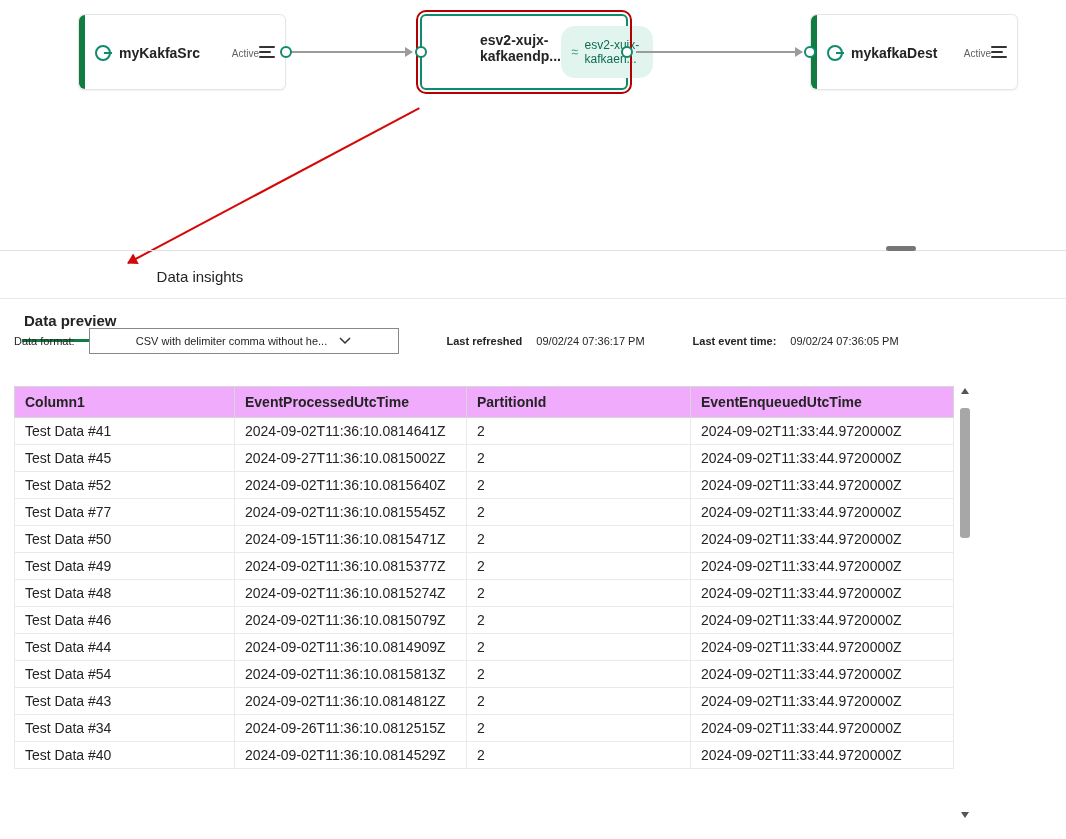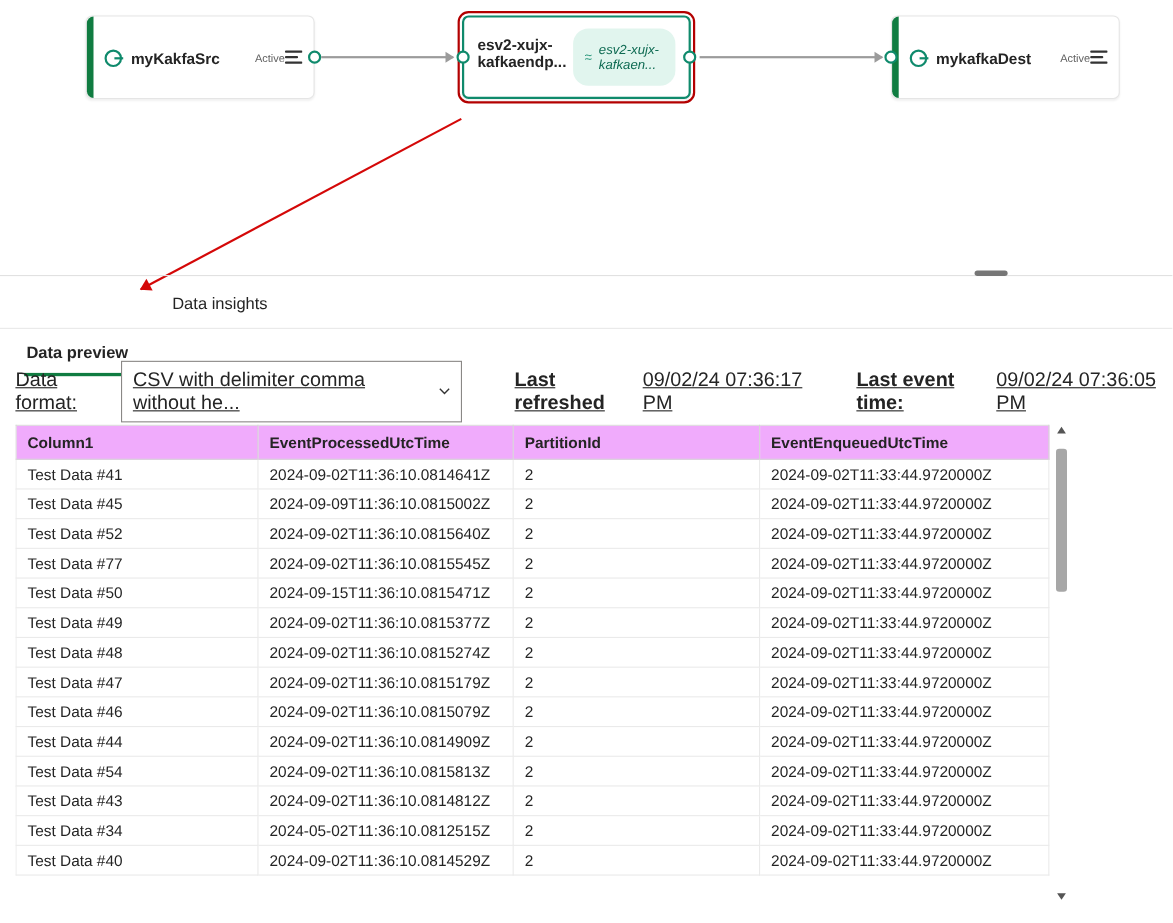--- a/index.html
+++ b/index.html
@@ -56,31 +56,30 @@
   }
   .node .port.right { right: -7px; top: 50%; transform: translateY(-50%); }
   .node .port.left { left: -7px; top: 50%; transform: translateY(-50%); }
 
   .node.middle {
     border: 2px solid #0f8a6c;
     outline: 2px solid #b30000;
     outline-offset: 2px;
   }
   .node.middle .body { padding: 10px 12px; }
-  .node.middle .title-row { font-size: 14px; font-weight: 700; margin-bottom: 8px; }
+  .node.middle .title-row { font-size: 14px; font-weight: 700; margin-bottom: 8px; margin-left: 46px; }
   .node.middle .pill {
     display: inline-flex;
     align-items: center;
     gap: 6px;
     background: #e1f5ee;
     color: #0f6b53;
     padding: 4px 10px;
     border-radius: 14px;
     font-size: 12px;
-    font-style: italic;
   }
 
   .icon-stream {
     width: 16px; height: 16px;
     border: 2px solid #0f8a6c;
     border-radius: 50%;
     position: relative;
     display: inline-block;
   }
   .icon-stream::after {
@@ -155,22 +154,21 @@
     border-bottom:1px solid #e8e8e8;
   }
 
   
   .toolbar {
     position: absolute;
     left: 14px; right: 14px; top: 328px;
     display: flex;
     align-items: center;
     gap: 14px;
-    font-size: 18px;
-    text-decoration: underline;
+    font-size: 11px;
   }
   .toolbar .select {
     display: inline-flex;
     align-items: center;
     justify-content: center;
     gap: 12px;
     border: 1px solid #8a8886;
     padding: 6px 10px;
     min-width: 310px;
     cursor: pointer;
@@ -335,21 +333,21 @@
     </thead>
     <tbody id="tbody">
         <tr>
           <td>Test Data #41</td>
           <td>2024-09-02T11:36:10.0814641Z</td>
           <td>2</td>
           <td>2024-09-02T11:33:44.9720000Z</td>
         </tr>
         <tr>
           <td>Test Data #45</td>
-          <td>2024-09-09T11:36:10.0815002Z</td>
+          <td>2024-09-27T11:36:10.0815002Z</td>
           <td>2</td>
           <td>2024-09-02T11:33:44.9720000Z</td>
         </tr>
         <tr>
           <td>Test Data #52</td>
           <td>2024-09-02T11:36:10.0815640Z</td>
           <td>2</td>
           <td>2024-09-02T11:33:44.9720000Z</td>
         </tr>
         <tr>
@@ -370,26 +368,20 @@
           <td>2</td>
           <td>2024-09-02T11:33:44.9720000Z</td>
         </tr>
         <tr>
           <td>Test Data #48</td>
           <td>2024-09-02T11:36:10.0815274Z</td>
           <td>2</td>
           <td>2024-09-02T11:33:44.9720000Z</td>
         </tr>
         <tr>
-          <td>Test Data #47</td>
-          <td>2024-09-02T11:36:10.0815179Z</td>
-          <td>2</td>
-          <td>2024-09-02T11:33:44.9720000Z</td>
-        </tr>
-        <tr>
           <td>Test Data #46</td>
           <td>2024-09-02T11:36:10.0815079Z</td>
           <td>2</td>
           <td>2024-09-02T11:33:44.9720000Z</td>
         </tr>
         <tr>
           <td>Test Data #44</td>
           <td>2024-09-02T11:36:10.0814909Z</td>
           <td>2</td>
           <td>2024-09-02T11:33:44.9720000Z</td>
@@ -401,21 +393,21 @@
           <td>2024-09-02T11:33:44.9720000Z</td>
         </tr>
         <tr>
           <td>Test Data #43</td>
           <td>2024-09-02T11:36:10.0814812Z</td>
           <td>2</td>
           <td>2024-09-02T11:33:44.9720000Z</td>
         </tr>
         <tr>
           <td>Test Data #34</td>
-          <td>2024-05-02T11:36:10.0812515Z</td>
+          <td>2024-09-26T11:36:10.0812515Z</td>
           <td>2</td>
           <td>2024-09-02T11:33:44.9720000Z</td>
         </tr>
         <tr>
           <td>Test Data #40</td>
           <td>2024-09-02T11:36:10.0814529Z</td>
           <td>2</td>
           <td>2024-09-02T11:33:44.9720000Z</td>
         </tr>
       </tbody>

